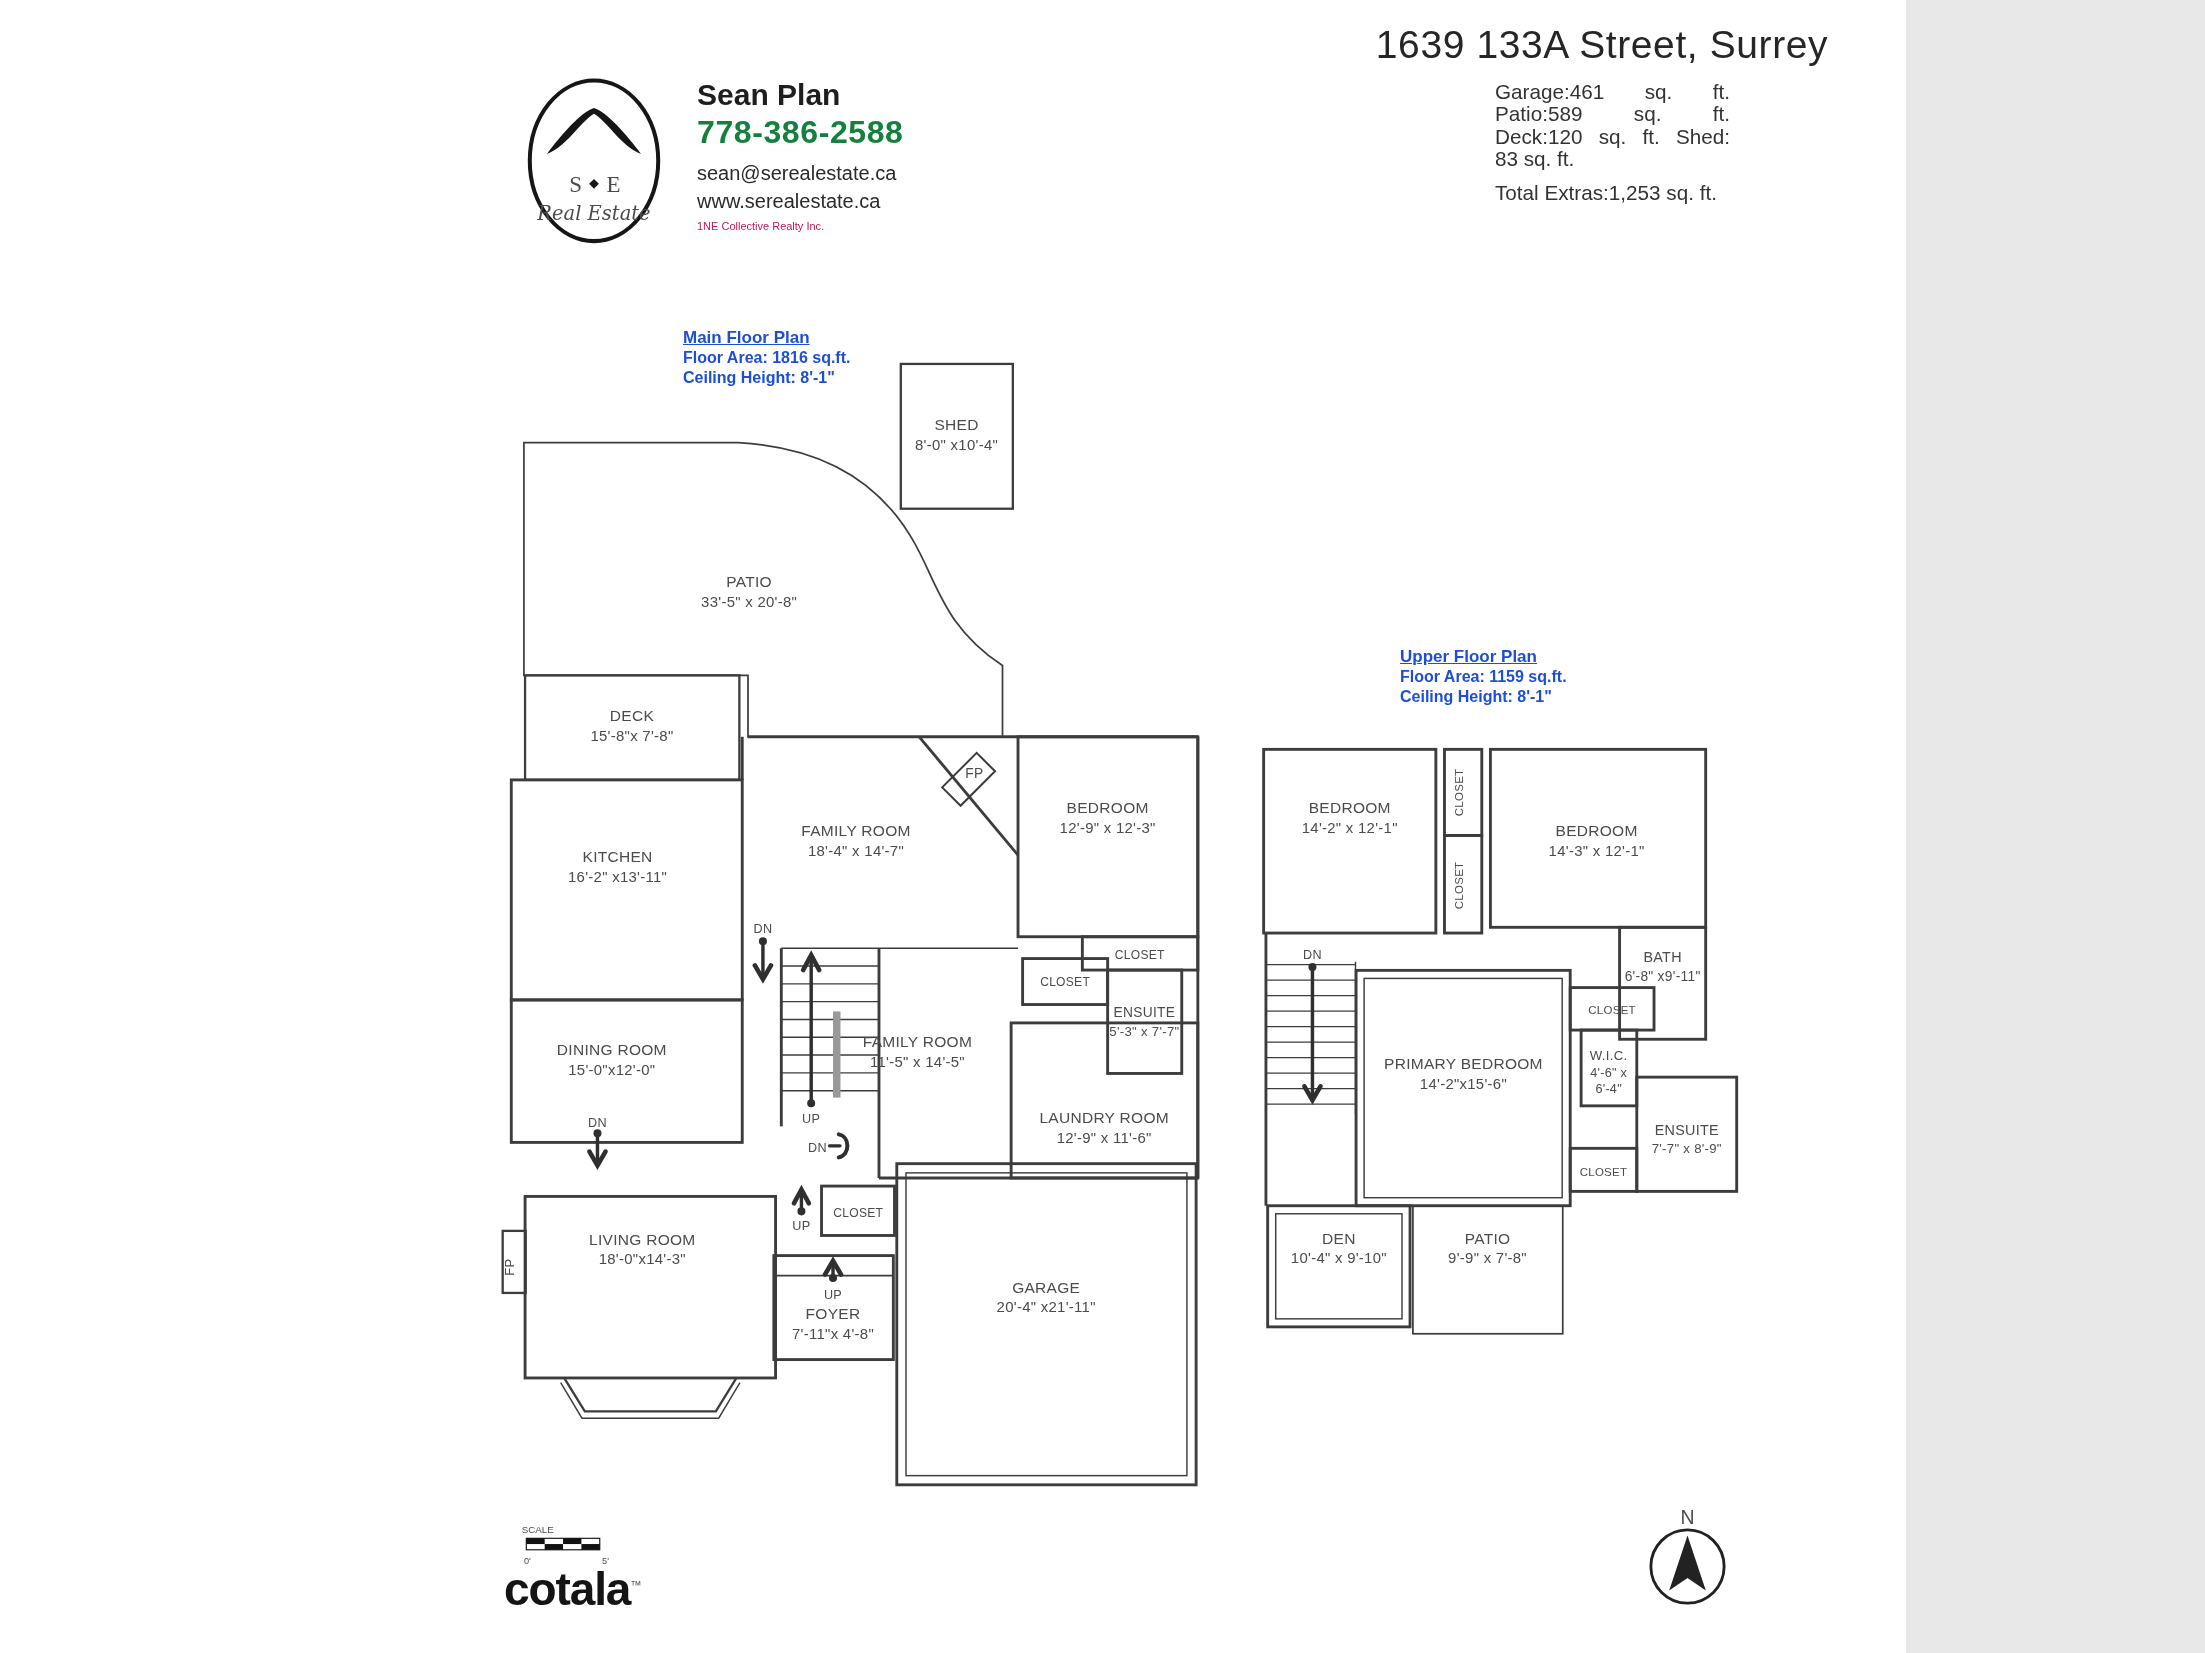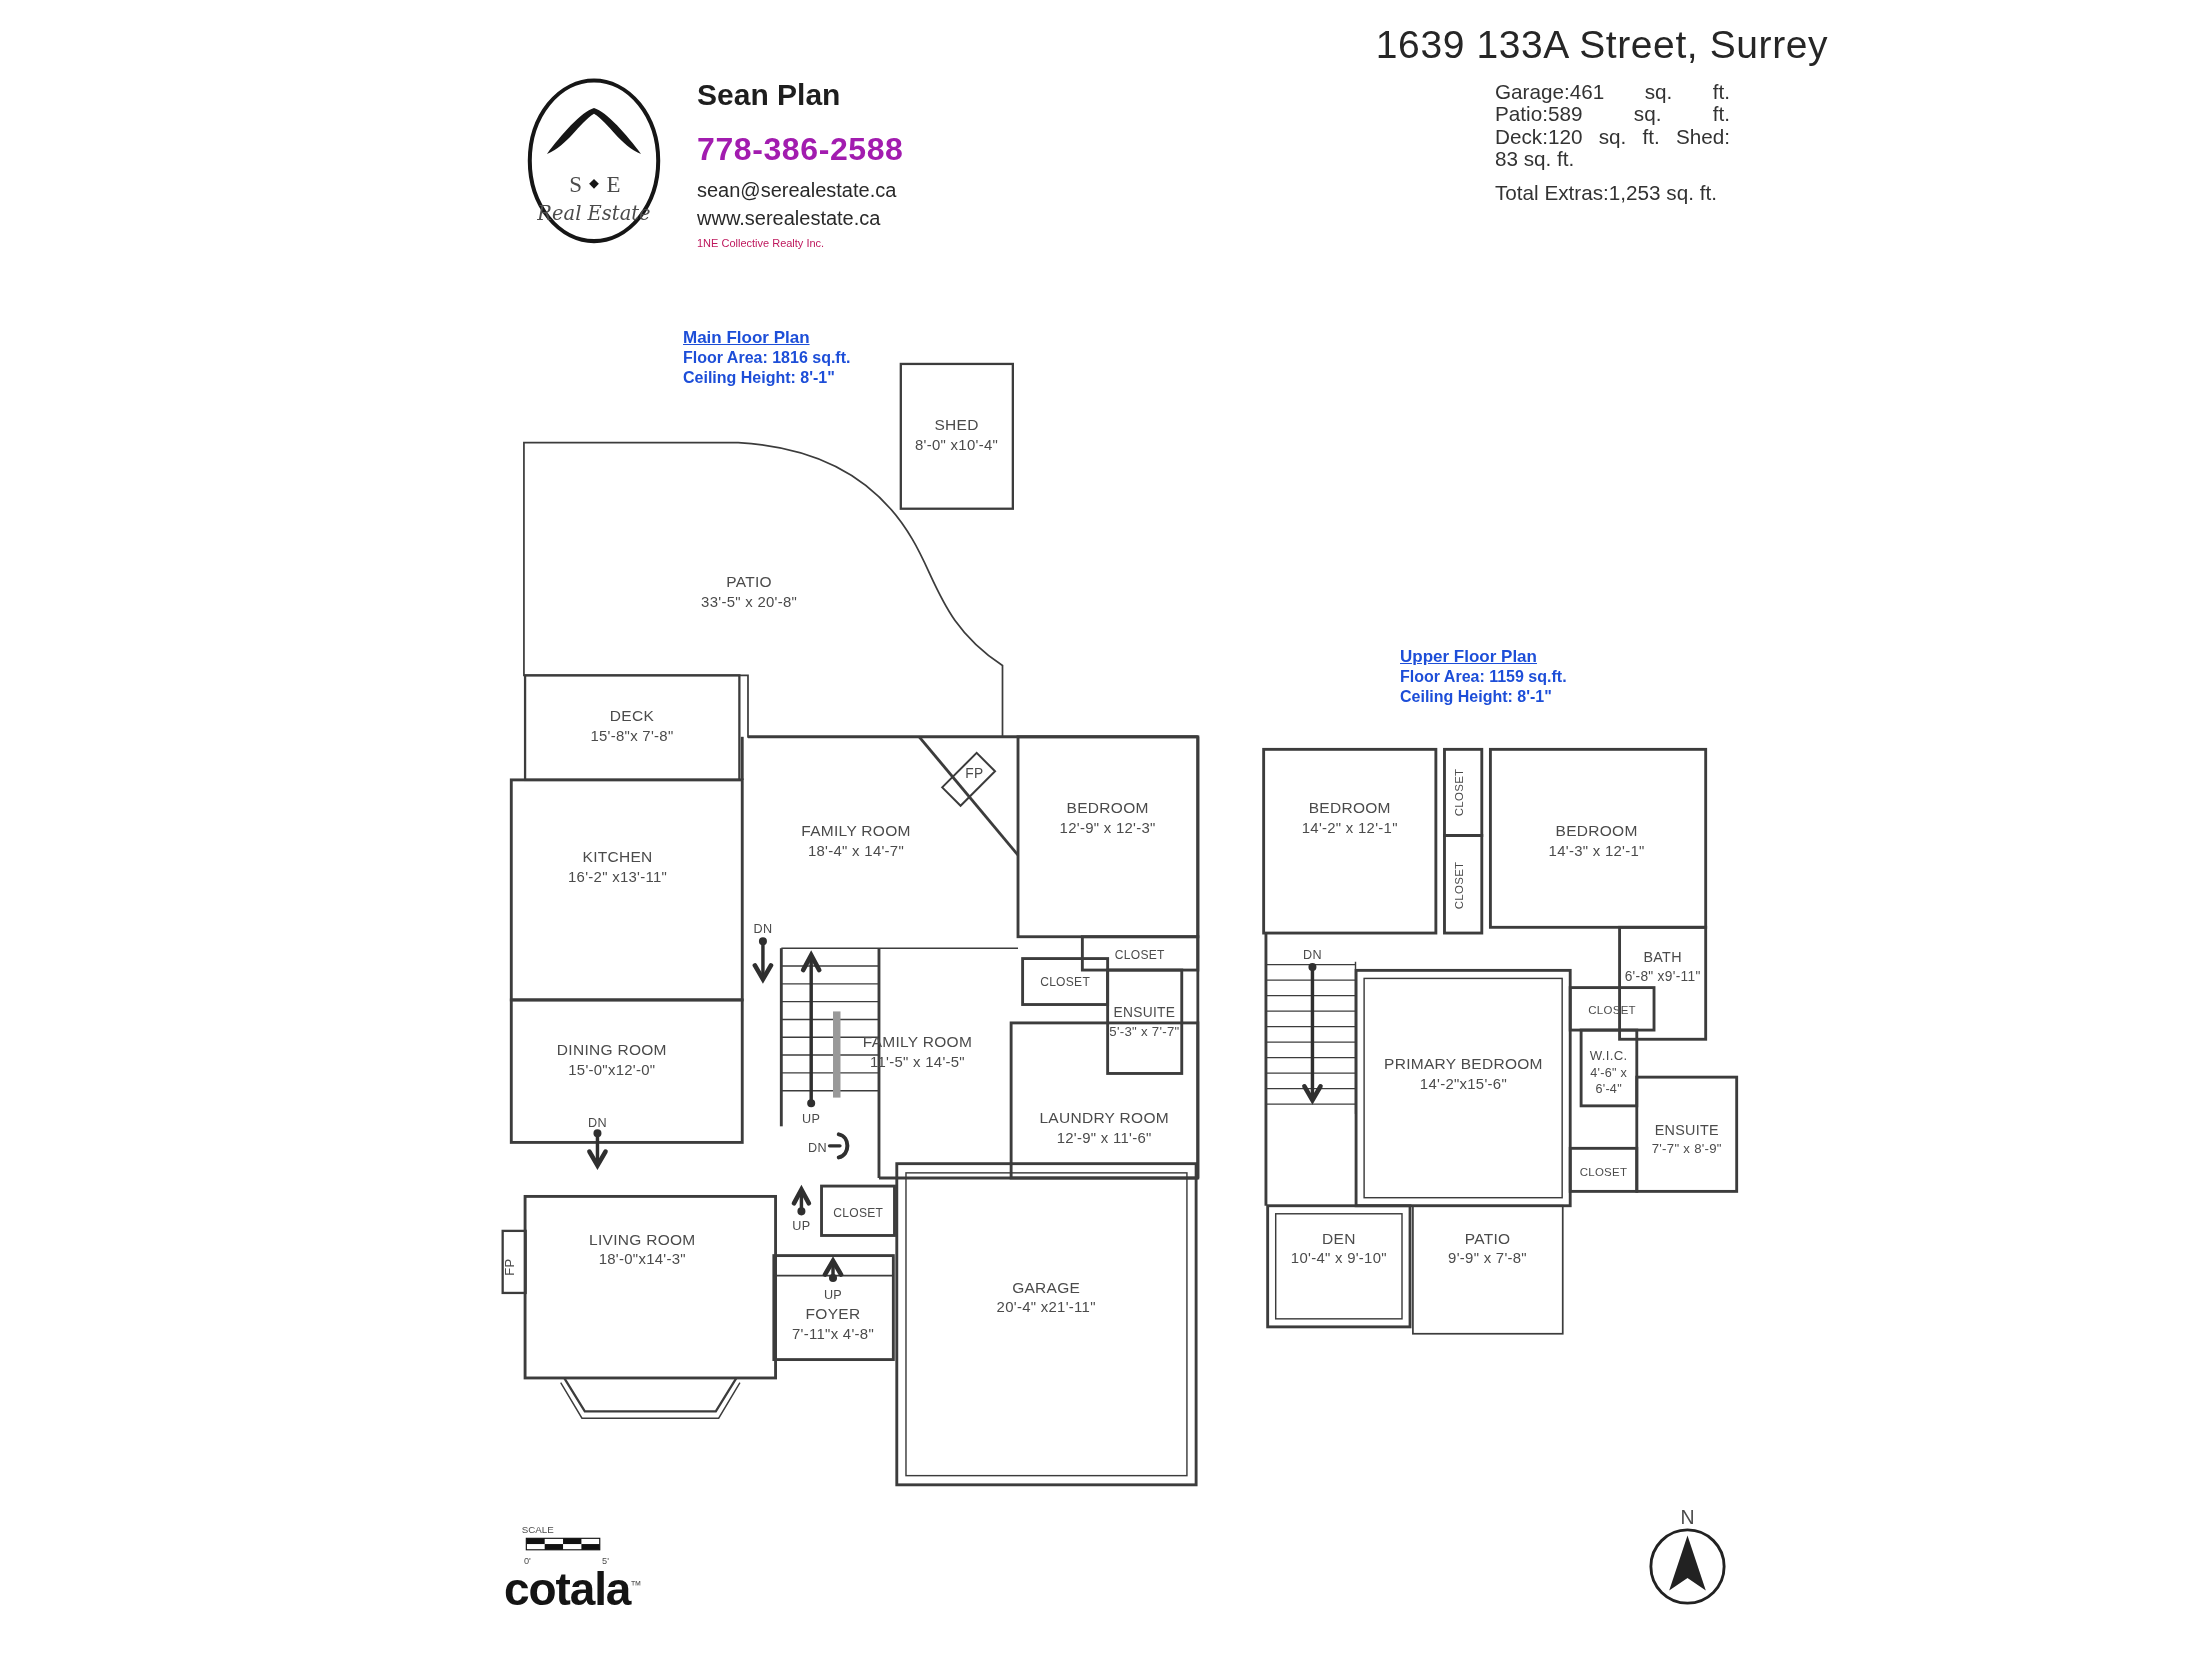--- a/index.html
+++ b/index.html
@@ -1,37 +1,37 @@
 <!DOCTYPE html>
 <html style="font-size:9.2px"><head>
 <meta charset="utf-8">
 <style>
   html,body{margin:0;padding:0;background:#e8e8e8;}
-  .page{position:relative;width:2205px;height:1654px;background:#ffffff;
+  .page{position:relative;width:1906px;height:1654px;background:#ffffff;
         font-family:"Liberation Sans",sans-serif;color:#3c3c3c;overflow:hidden;}
   .abs{position:absolute;}
   svg{font-family:"Liberation Sans",sans-serif;}
   svg text{fill:#4b4b4b;}
 
   
   .address{left:1286px;top:23px;width:632px;text-align:center;
            font-size:39px;letter-spacing:0.6px;color:#262626;}
   .stats-left{left:1224px;top:80px;width:253px;font-size:20.7px;color:#333;}
   .stats-left .row{display:flex;height:23px;align-items:flex-start;}
   .stats-left .row .lab{width:144px;}
   .stats-left .row.gap{margin-top:9.2px;}
   .stats-right{left:1495px;top:80px;width:235px;font-size:20.7px;color:#333;}
   .stats-right .jrow{display:flex;justify-content:space-between;height:22.4px;}
   .stats-right .prow{height:22.4px;}
   .stats-right .trow{margin-top:11.5px;white-space:nowrap;}
 
   
   .agent{left:697px;top:80px;line-height:1;}
   .agent .name{font-size:30px;font-weight:bold;color:#1e1e1e;}
-  .agent .phone{font-size:32px;font-weight:bold;color:#a21caf;margin-top:23px;letter-spacing:0.6px;}
+  .agent .phone{font-size:32px;font-weight:bold;color:#15803d;margin-top:6px;letter-spacing:0.6px;}
   .agent .mail{font-size:20px;margin-top:15px;color:#2a2a2a;}
   .agent .web{font-size:20px;margin-top:8px;color:#2a2a2a;}
   .agent .brok{font-size:11px;margin-top:10.3px;color:#be185d;}
 
   
   .plan-head{line-height:1.25;font-size:16px;color:#1d4ed8;font-weight:bold;}
   .plan-head .t{font-size:17px;text-decoration:underline;}
   .head-main{left:683px;top:327px;}
   .head-upper{left:1400px;top:646px;}
 

